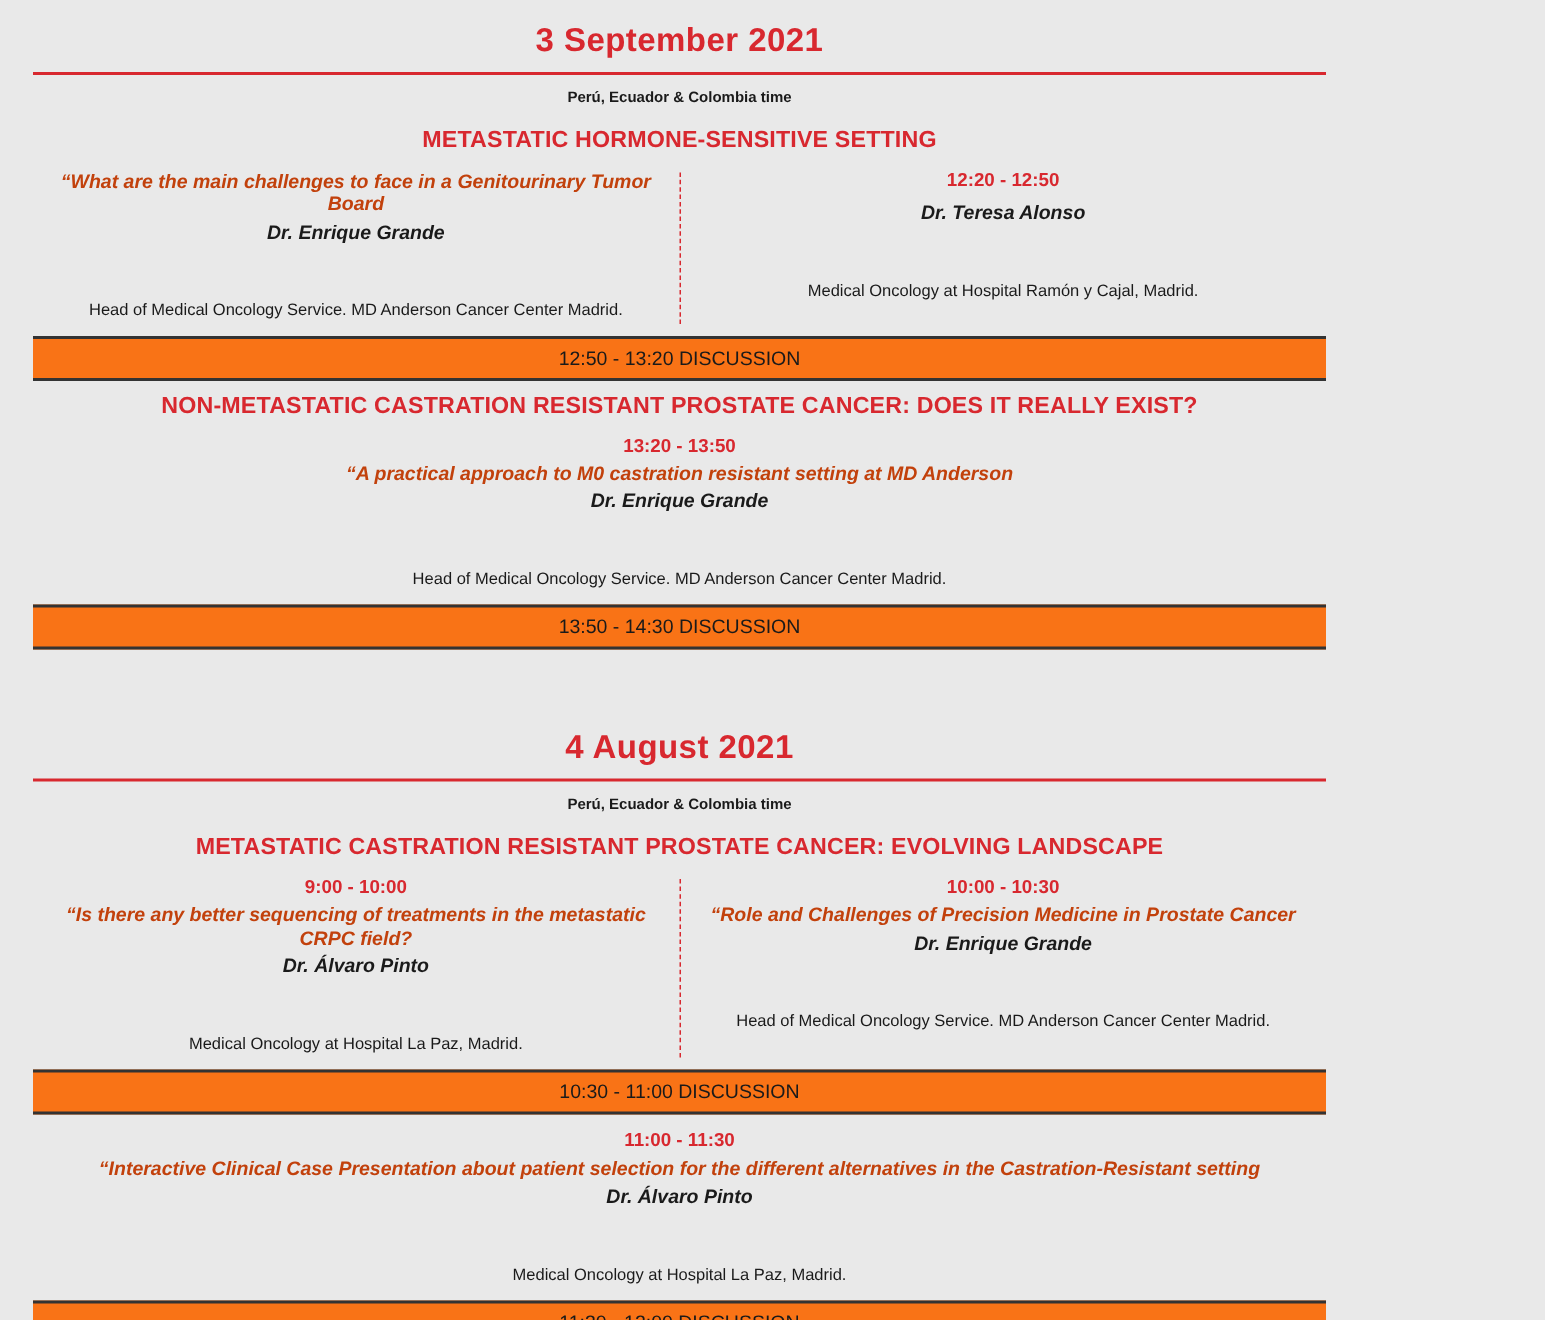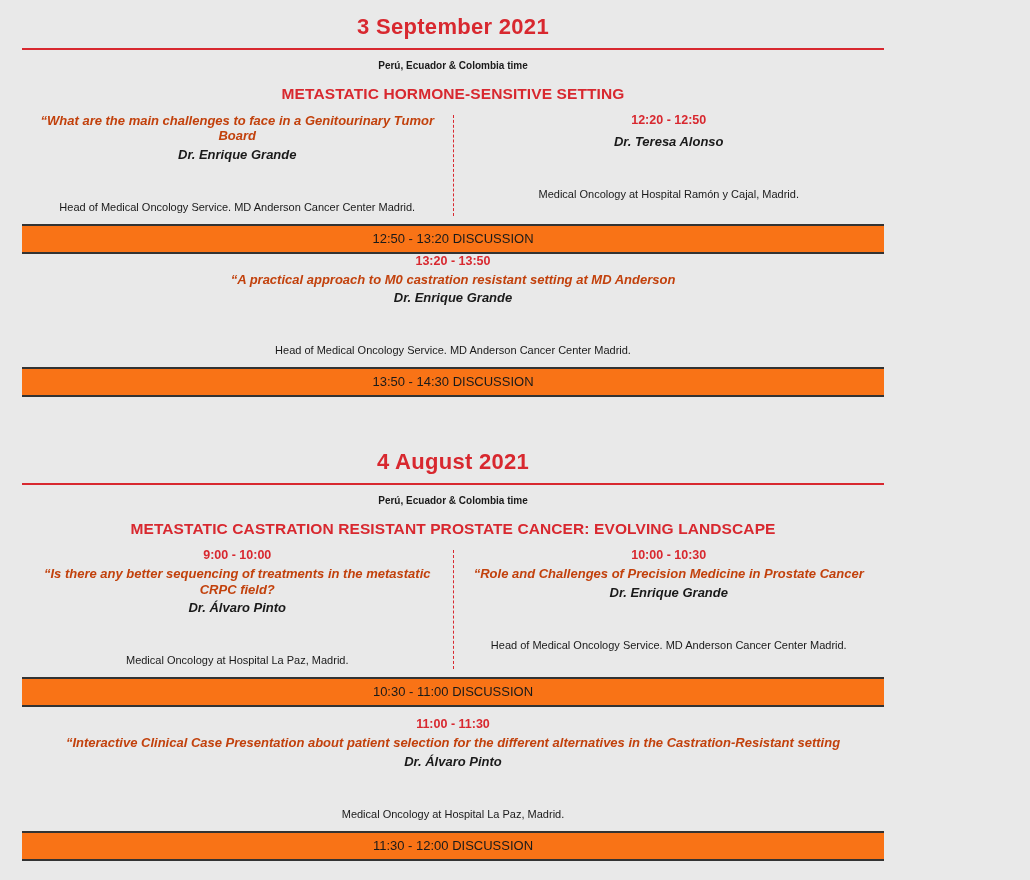--- a/index.html
+++ b/index.html
@@ -187,20 +187,21 @@
           <div class="time">12:20 - 12:50</div>
           <div class="speaker">Dr. Teresa Alonso</div>
           <div class="affil">Medical Oncology at Hospital Ramón y Cajal, Madrid.</div>
         </div>
       </div>
 
       <div class="discussion-bar">12:50 - 13:20 DISCUSSION</div>
     </div>
 
     <div>
+      <div class="section-title">NON-METASTATIC CASTRATION RESISTANT PROSTATE CANCER: DOES IT REALLY EXIST?</div>
 
       <div class="single">
         <div class="time">13:20 - 13:50</div>
         <div class="talk">“A practical approach to M0 castration resistant setting at MD Anderson</div>
         <div class="speaker">Dr. Enrique Grande</div>
         <div class="affil">Head of Medical Oncology Service. MD Anderson Cancer Center Madrid.</div>
       </div>
 
       <div class="discussion-bar">13:50 - 14:30 DISCUSSION</div>
     </div>

